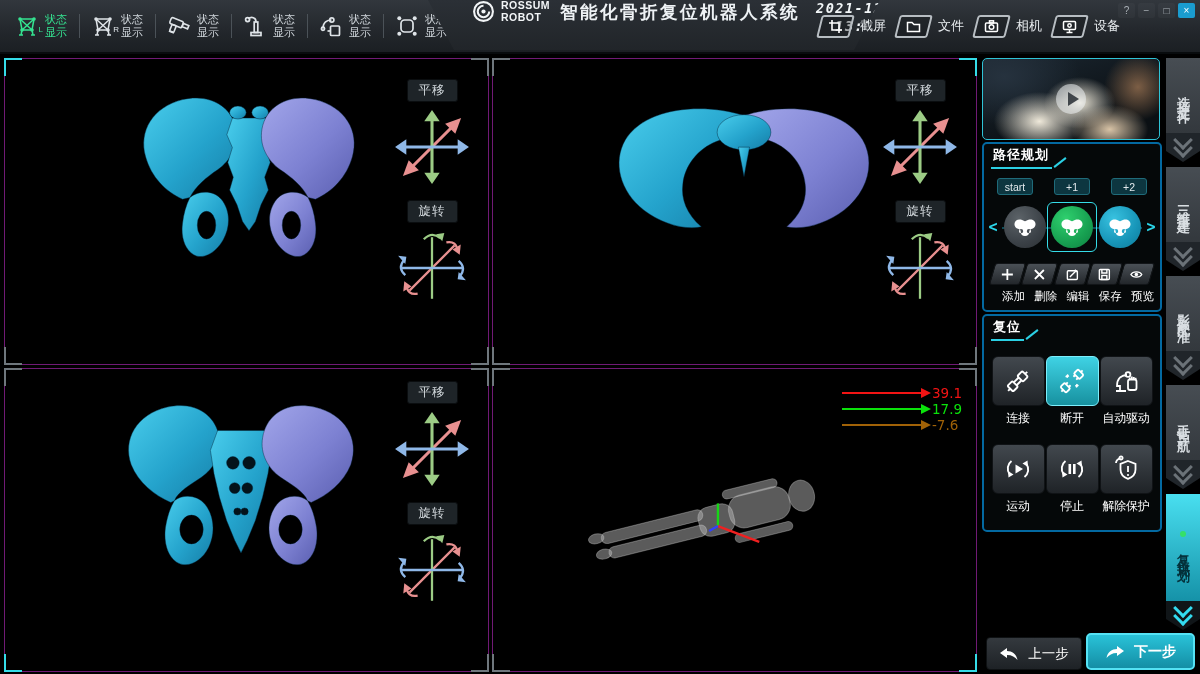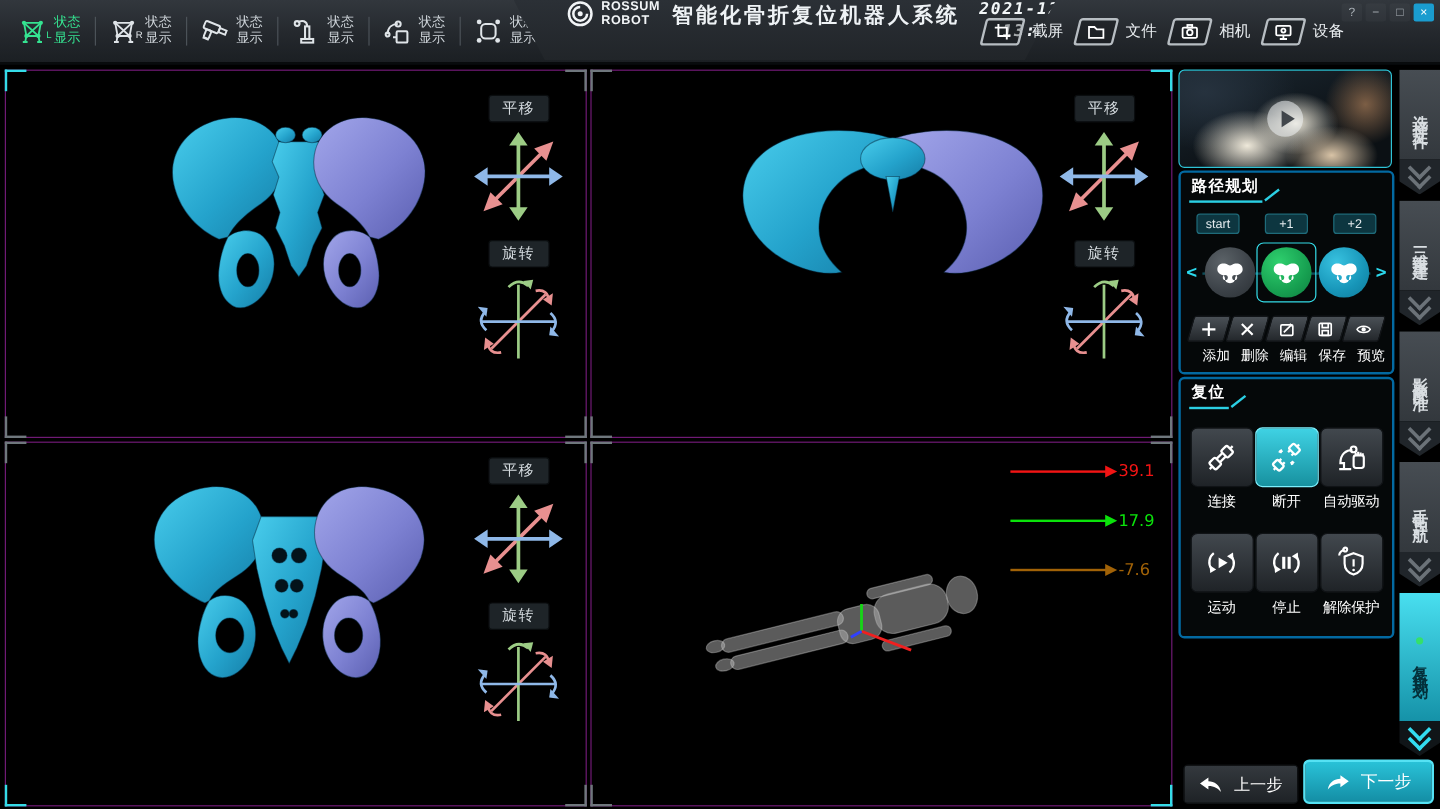--- a/index.html
+++ b/index.html
@@ -62,21 +62,21 @@
 
   .vpctl{position:absolute;right:14px;top:20px;width:84px;display:flex;flex-direction:column;align-items:center;}
   .chip{background:#1e2428;border:1px solid #0a0d0f;border-radius:3px;color:#d6dce0;
     font-size:12.5px;letter-spacing:1px;padding:2px 11px;white-space:nowrap;}
   .vpctl svg.widget{width:78px;height:78px;margin-top:6px;}
   .vpctl .chip.rot{margin-top:14px;}
 
   .pelvis-svg{position:absolute;}
 
   
-  .meas{position:absolute;right:8px;top:16px;display:flex;flex-direction:column;gap:25px;}
+  .meas{position:absolute;right:8px;top:16px;display:flex;flex-direction:column;}
   .mrow{display:flex;align-items:center;gap:10px;}
   .marrow{width:80px;height:2px;background:currentColor;position:relative;}
   .marrow::after{content:'';position:absolute;right:-9px;top:-4px;
     border-left:10px solid currentColor;border-top:5px solid transparent;border-bottom:5px solid transparent;}
   .mval{font-size:13.5px;width:36px;text-align:left;font-family:"DejaVu Sans",sans-serif;}
   .m-x{color:#f21414;} .m-y{color:#0be20b;} .m-z{color:#a16207;}
 
   
   .sidebar{position:absolute;left:980px;top:56px;width:184px;height:618px;}
   .video{position:absolute;left:2px;top:2px;width:176px;height:80px;border:1px solid #2fc3d6;
@@ -135,21 +135,21 @@
   .rbtn.active .ricon{background:linear-gradient(#3fd2e4,#17919f);border:1px solid #7ceefc;}
   .rbtn .lbl{font-size:12px;color:#fff;white-space:nowrap;letter-spacing:-.3px;}
 
   
   .btn-prev{position:absolute;left:986px;top:637px;width:94px;height:31px;
     background:linear-gradient(#34393e,#1e2226);border:1px solid #0e1113;border-radius:4px;
     color:#fff;display:flex;align-items:center;justify-content:center;gap:9px;font-size:13.5px;cursor:pointer;}
   .btn-next{position:absolute;left:1086px;top:633px;width:109px;height:37px;
     background:linear-gradient(#29c2d8,#148ea5);border:2px solid #55e2f4;border-radius:5px;
     color:#fff;display:flex;align-items:center;justify-content:center;gap:9px;font-size:14px;
-    font-weight:normal;cursor:pointer;box-sizing:border-box;}
+    font-weight:bold;cursor:pointer;box-sizing:border-box;}
   .navarrow{width:20px;height:14px;}
 
   
   .vtabs{position:absolute;left:1166px;top:58px;width:34px;display:flex;flex-direction:column;gap:5px;}
   .vtab{position:relative;display:flex;flex-direction:column;cursor:pointer;
     clip-path:polygon(0 0,100% 0,100% calc(100% - 11px),50% 100%,0 calc(100% - 11px));}
   .vtab{height:104px;}
   .vtab.active{height:136px;}
   .vtab-body{flex:1;background:linear-gradient(180deg,#474d53,#33383d);
     display:flex;flex-direction:column;align-items:center;justify-content:center;color:#d9dee2;}

